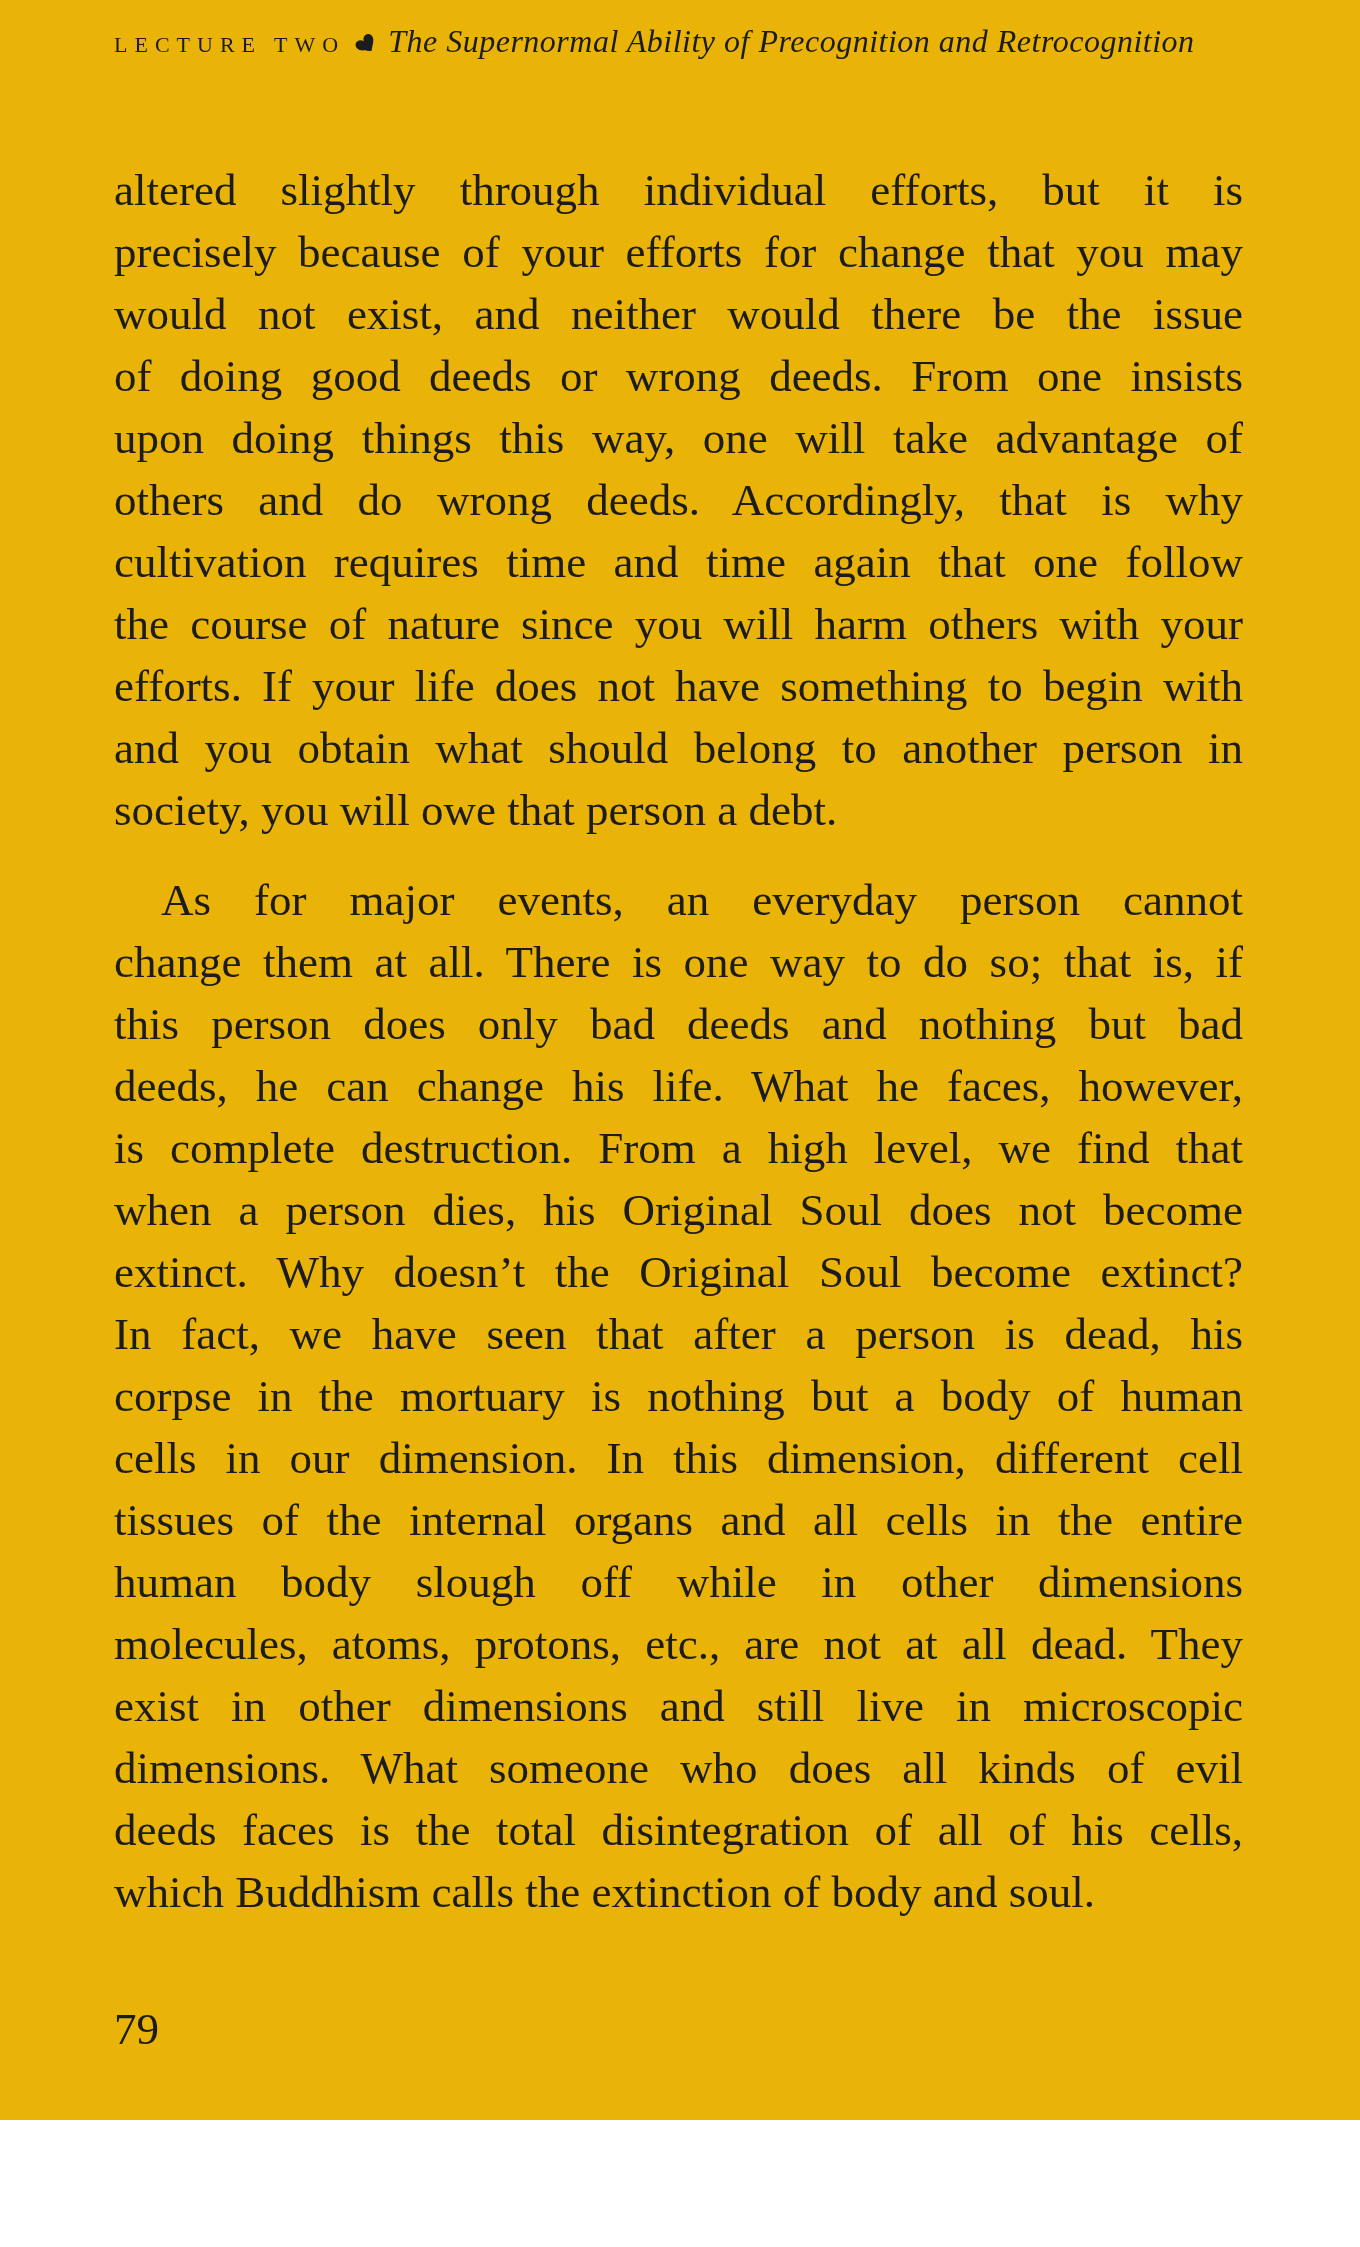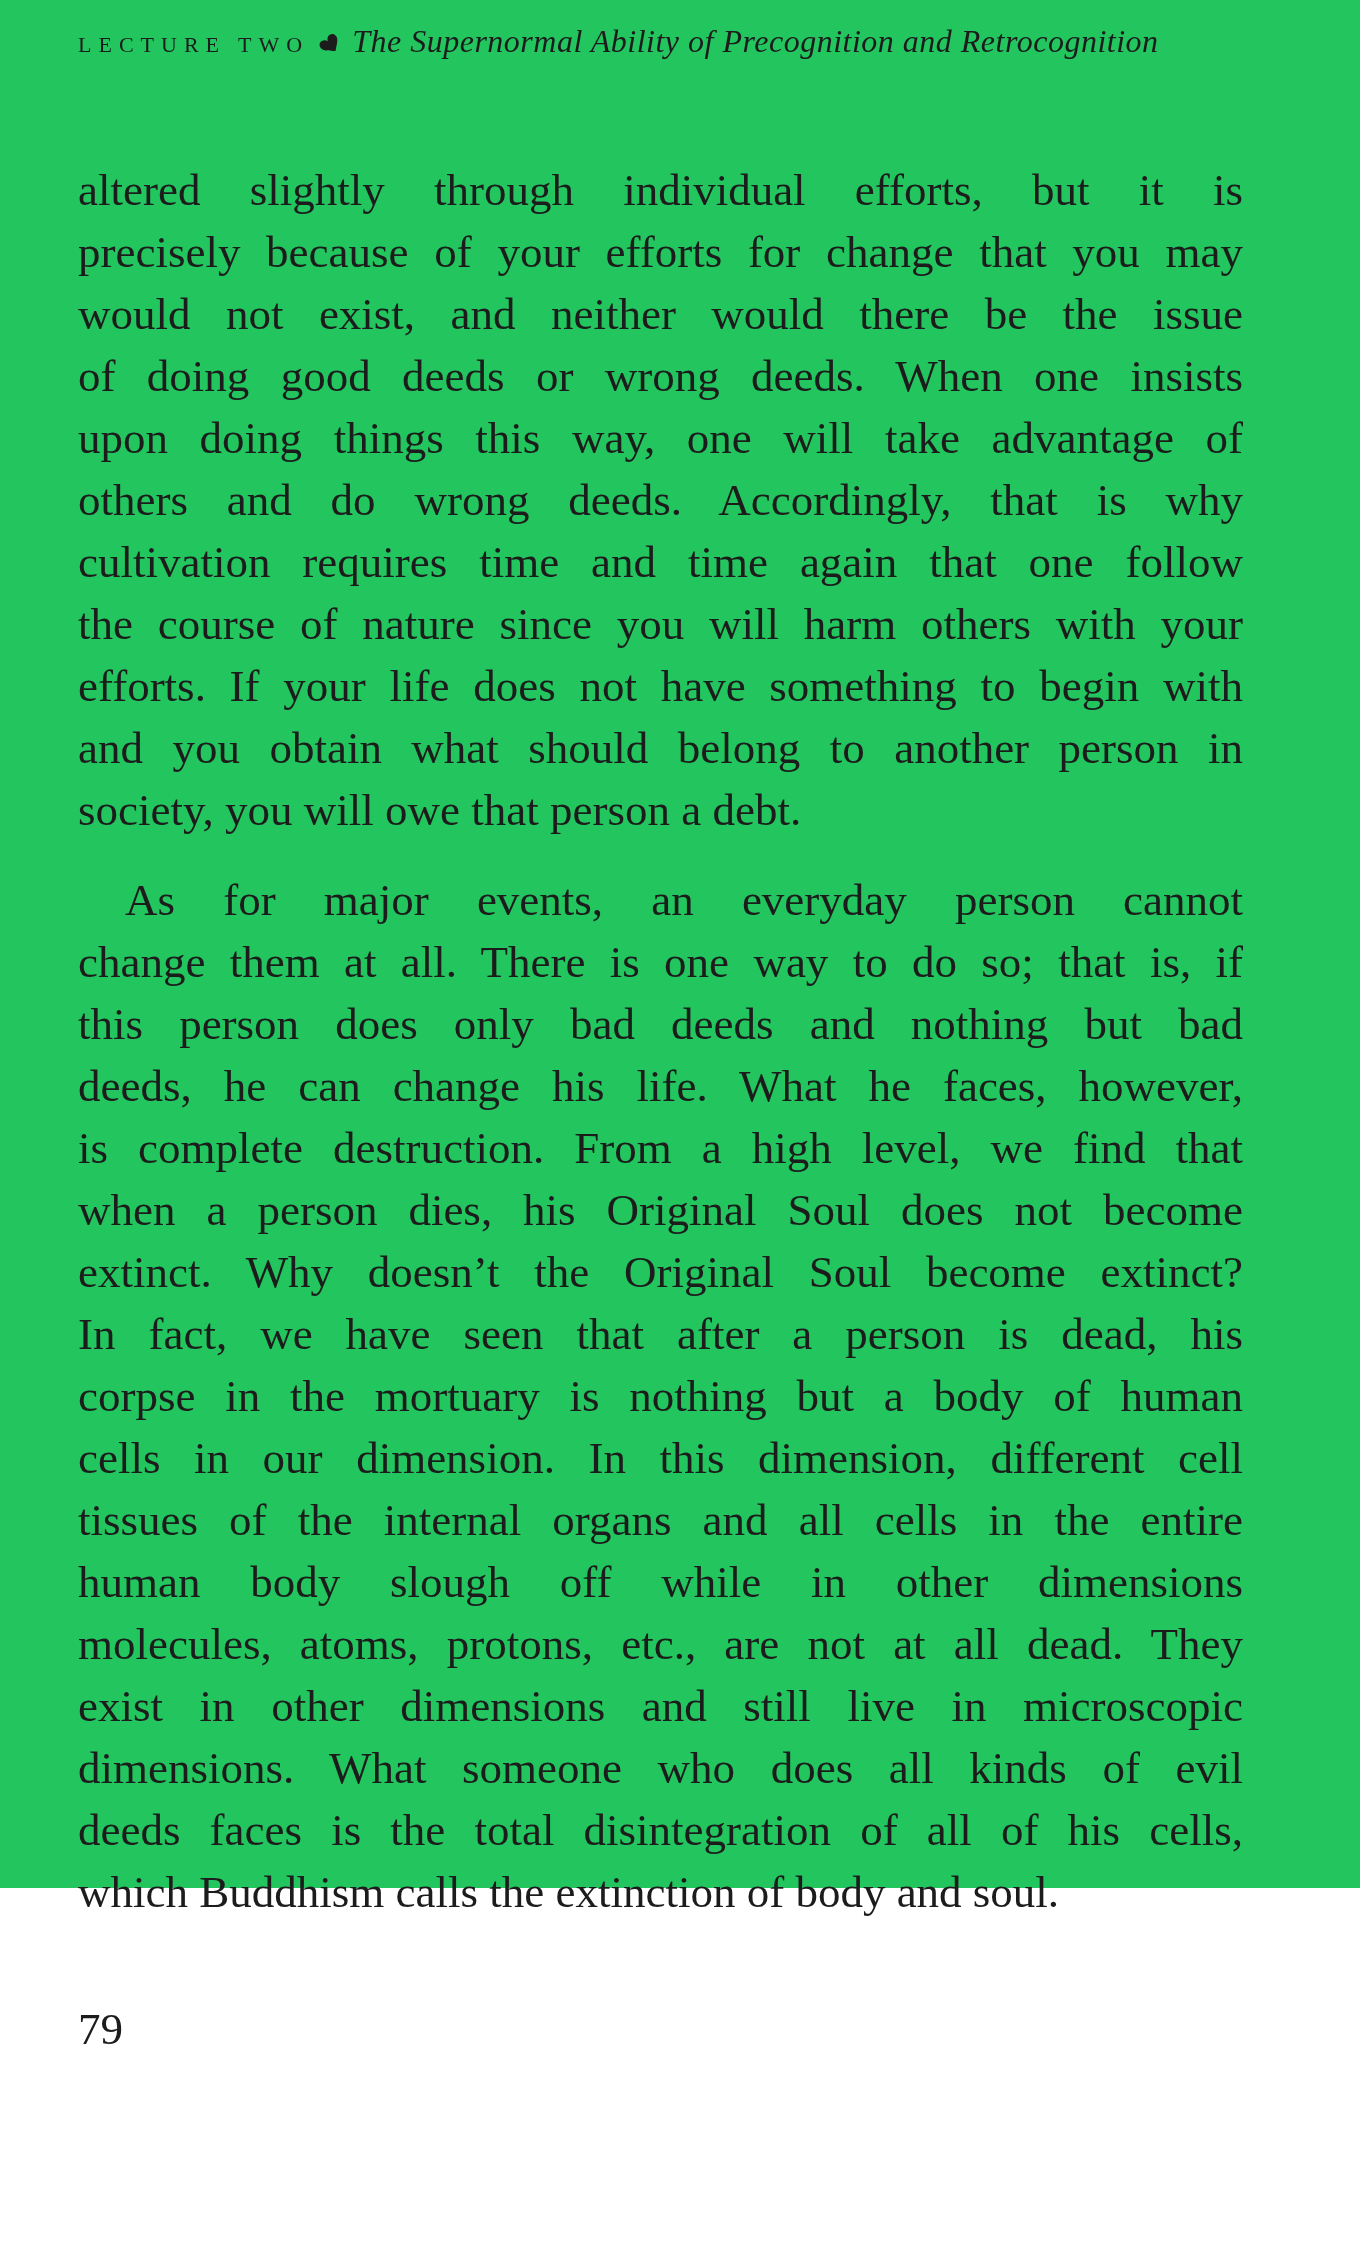--- a/index.html
+++ b/index.html
@@ -10,23 +10,23 @@
     width: 1360px;
     height: 2247px;
     background: #ffffff;
     overflow: hidden;
     font-family: "Liberation Serif", "DejaVu Serif", serif;
     color: #1c1c1c;
   }
   .page {
     box-sizing: border-box;
     width: 1360px;
-    height: 1888px;
-    padding: 22px 117px 0 78px;
-    background: #22c55e;
+    height: 2120px;
+    padding: 22px 117px 0 114px;
+    background: #eab308;
   }
   
   .running-header {
     white-space: nowrap;
     line-height: 38px;
   }
   .lecture-label {
     font-size: 22px;
     letter-spacing: 7px;
     color: #1c1c1c;
@@ -88,21 +88,21 @@
           </g>
         </svg></span><span class="chapter-title">The Supernormal Ability of Precognition and Retrocognition</span>
   </header>
 
   <section class="body-text">
 
   <div class="para">
         <div class="line">altered slightly through individual efforts, but it is</div>
         <div class="line">precisely because of your efforts for change that you may</div>
         <div class="line">would not exist, and neither would there be the issue</div>
-        <div class="line">of doing good deeds or wrong deeds. When one insists</div>
+        <div class="line">of doing good deeds or wrong deeds. From one insists</div>
         <div class="line">upon doing things this way, one will take advantage of</div>
         <div class="line">others and do wrong deeds. Accordingly, that is why</div>
         <div class="line">cultivation requires time and time again that one follow</div>
         <div class="line">the course of nature since you will harm others with your</div>
         <div class="line">efforts. If your life does not have something to begin with</div>
         <div class="line">and you obtain what should belong to another person in</div>
         <div class="line last">society, you will owe that person a debt.</div>
       </div>
       <div class="para indent">
         <div class="line">As for major events, an everyday person cannot</div>

